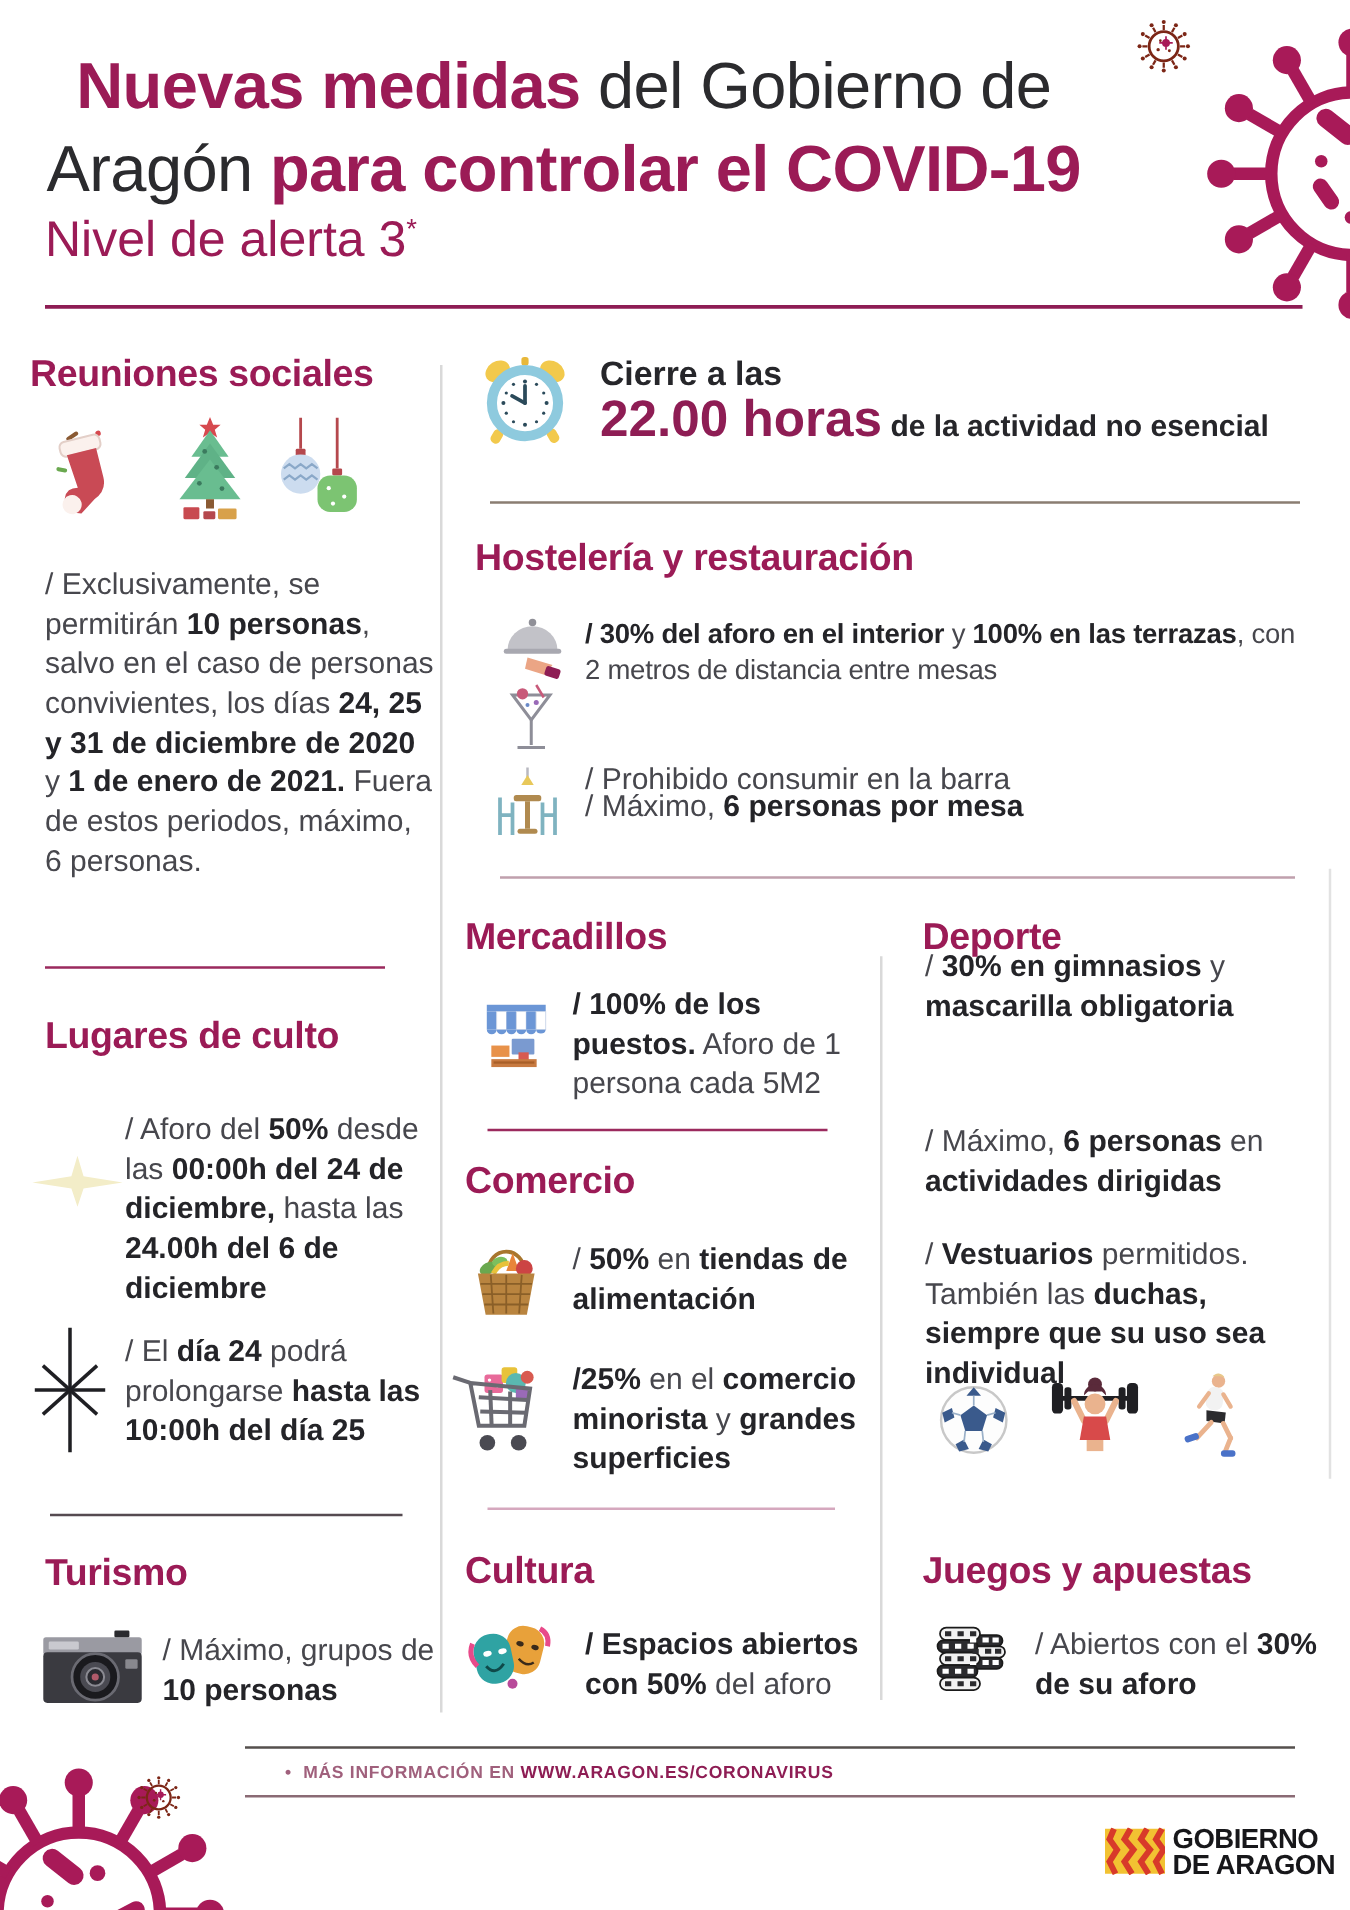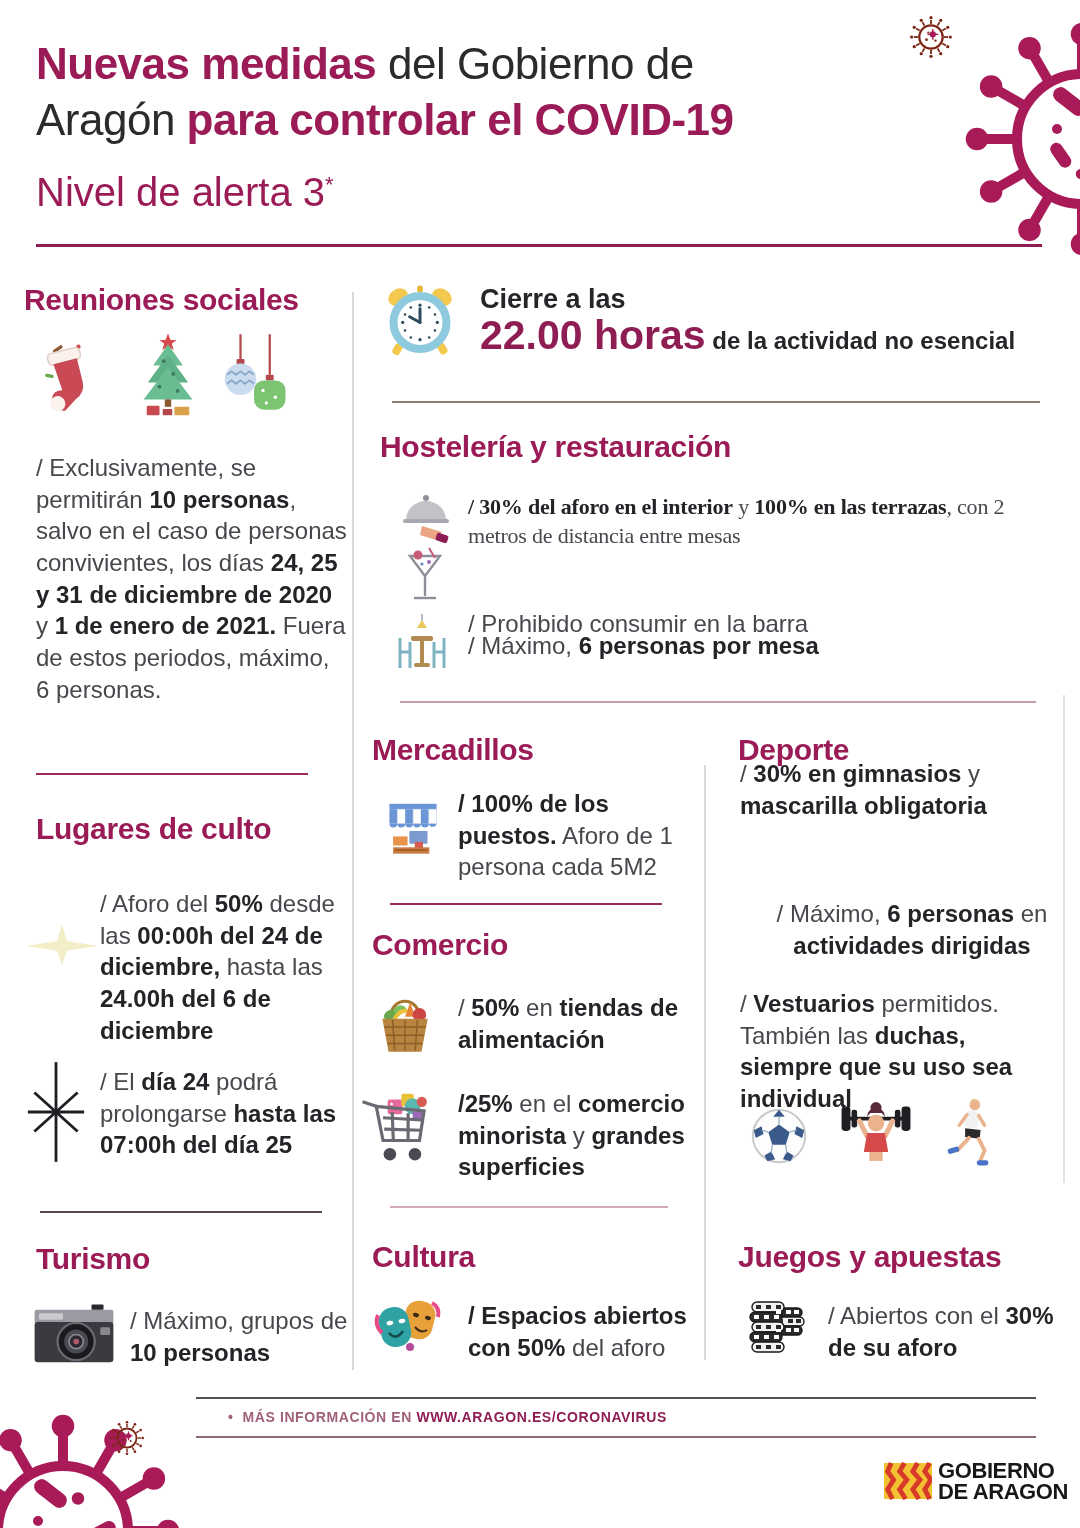--- a/index.html
+++ b/index.html
@@ -3,28 +3,28 @@
 <meta charset="utf-8">
 <style>
   html,body{margin:0;padding:0;background:#ffffff;}
   .page{position:relative;width:1080px;height:1528px;background:#fff;overflow:hidden;
         font-family:"Liberation Sans",sans-serif;}
   .abs{position:absolute;}
   .hline{position:absolute;height:2px;}
   .vline{position:absolute;width:2px;background:#d9d9d9;}
   .t-accent{color:#9b1b56;font-weight:800;}
   .t-plain{color:#2b2b2e;font-weight:500;}
-  .title{font-size:44px;line-height:1.28;letter-spacing:-0.5px;}
+  .title{font-size:52px;line-height:1.28;letter-spacing:-0.5px;text-align:center;}
   .alert{font-size:40px;font-weight:400;color:#9b1b56;}
   .alert sup{font-size:22px;}
   .order{font-size:20px;font-style:italic;font-weight:600;color:#2e2e32;}
   .sec-title{font-weight:800;color:#9b1b56;font-size:30px;letter-spacing:-0.3px;}
   .txt{font-size:24px;color:#47474d;line-height:1.32;}
   .txt .b{font-weight:800;color:#242428;}
-  .txt-sm{font-size:22px;letter-spacing:-0.2px;font-family:Liberation Serif, serif;}
+  .txt-sm{font-size:22px;letter-spacing:-0.2px;}
   .c-intro{font-size:27px;font-weight:800;color:#26262a;}
   .c-time{font-size:41px;font-weight:800;color:#8e1d54;}
   .c-detail{font-size:24px;font-weight:800;color:#26262a;}
   .foot-txt{font-size:14px;letter-spacing:0.6px;color:#a0607c;font-weight:600;}
   .foot-txt .b{color:#8e1d54;font-weight:800;}
   .logo-txt{font-size:22px;font-weight:800;color:#17171a;line-height:0.95;letter-spacing:-0.4px;}
 </style>
 </head>
 <body>
 
@@ -193,21 +193,21 @@
     <div class="abs txt" style="left:100px;top:888px;width:250px;"><span>/ Aforo del </span><span class="b">50%</span><span>  desde las </span><span class="b">00:00h del 24 de diciembre,</span><span> hasta las </span><span class="b">24.00h del 6 de diciembre</span></div>
 
     <svg class="abs" style="left:18px;top:1060px;" width="76" height="104" viewBox="0 0 64 96">
       <g stroke="#1f1f23" stroke-width="2.6">
         <line x1="32" y1="2" x2="32" y2="94"></line>
         <line x1="12" y1="30" x2="52" y2="66"></line>
         <line x1="52" y1="30" x2="12" y2="66"></line>
         <line x1="6" y1="48" x2="58" y2="48"></line>
       </g>
     </svg>
-    <div class="abs txt" style="left:100px;top:1066px;width:245px;"><span>/ El </span><span class="b">día 24</span><span> podrá prolongarse </span><span class="b">hasta las 07:00h del día 25</span></div>
+    <div class="abs txt" style="left:100px;top:1066px;width:245px;"><span>/ El </span><span class="b">día 24</span><span> podrá prolongarse </span><span class="b">hasta las 10:00h del día 25</span></div>
   </div>
 
   <div>
     <div class="hline" style="left:40px;top:1211px;width:282px;background:#554a50;"></div>
     <div class="abs sec-title" style="left:36px;top:1242px;">Turismo</div>
     <svg class="abs" style="left:30px;top:1300px;" width="88" height="70" viewBox="0 0 80 64">
       <rect x="4" y="9" width="72" height="13" rx="2" fill="#9a9aa2"></rect>
       <rect x="8" y="12" width="22" height="6" rx="1" fill="#c9c9cf"></rect>
       <rect x="56" y="4" width="11" height="5" rx="1" fill="#2a2a2e"></rect>
       <rect x="4" y="20" width="72" height="37" rx="3" fill="#3a3a40"></rect>
@@ -378,21 +378,21 @@
       <path d="M15,38 q7,8 14,-2" fill="none" stroke="#0f4a4a" stroke-width="2.4"></path>
       <path d="M4,20 q-4,10 4,18" fill="none" stroke="#e84a8a" stroke-width="4"></path>
       <circle cx="36" cy="52" r="4" fill="#b84a9a"></circle>
     </svg>
     <div class="abs txt" style="left:468px;top:1300px;width:245px;"><span class="b">/ Espacios abiertos con 50%</span><span> del aforo</span></div>
   </div>
 
   <div>
     <div class="abs sec-title" style="left:738px;top:733px;">Deporte</div>
     <div class="abs txt" style="left:740px;top:758px;width:312px;"><span>/ </span><span class="b">30% en gimnasios</span><span> y </span><span class="b">mascarilla obligatoria</span></div>
-    <div class="abs txt" style="left:756px;top:898px;width:312px;text-align:center;"><span>/ Máximo, </span><span class="b">6 personas</span><span> en </span><span class="b">actividades dirigidas</span></div>
+    <div class="abs txt" style="left:740px;top:898px;width:312px;"><span>/ Máximo, </span><span class="b">6 personas</span><span> en </span><span class="b">actividades dirigidas</span></div>
     <div class="abs txt" style="left:740px;top:988px;width:322px;"><span>/ </span><span class="b">Vestuarios</span><span> permitidos. También las </span><span class="b">duchas, siempre que su uso sea individual</span></div>
 
     <svg class="abs" style="left:748px;top:1105px;" width="62" height="62" viewBox="0 0 64 64">
       <circle cx="32" cy="32" r="27" fill="#fdfdfd" stroke="#c8c8c8" stroke-width="2"></circle>
       <polygon points="32,20 43,28 39,41 25,41 21,28" fill="#3a5a8c"></polygon>
       <polygon points="32,5 38,12 26,12" fill="#3a5a8c"></polygon>
       <polygon points="6,26 14,22 16,30 8,34" fill="#3a5a8c"></polygon>
       <polygon points="58,26 50,22 48,30 56,34" fill="#3a5a8c"></polygon>
       <polygon points="17,52 24,48 28,56 20,58" fill="#3a5a8c"></polygon>
       <polygon points="47,52 40,48 36,56 44,58" fill="#3a5a8c"></polygon>

